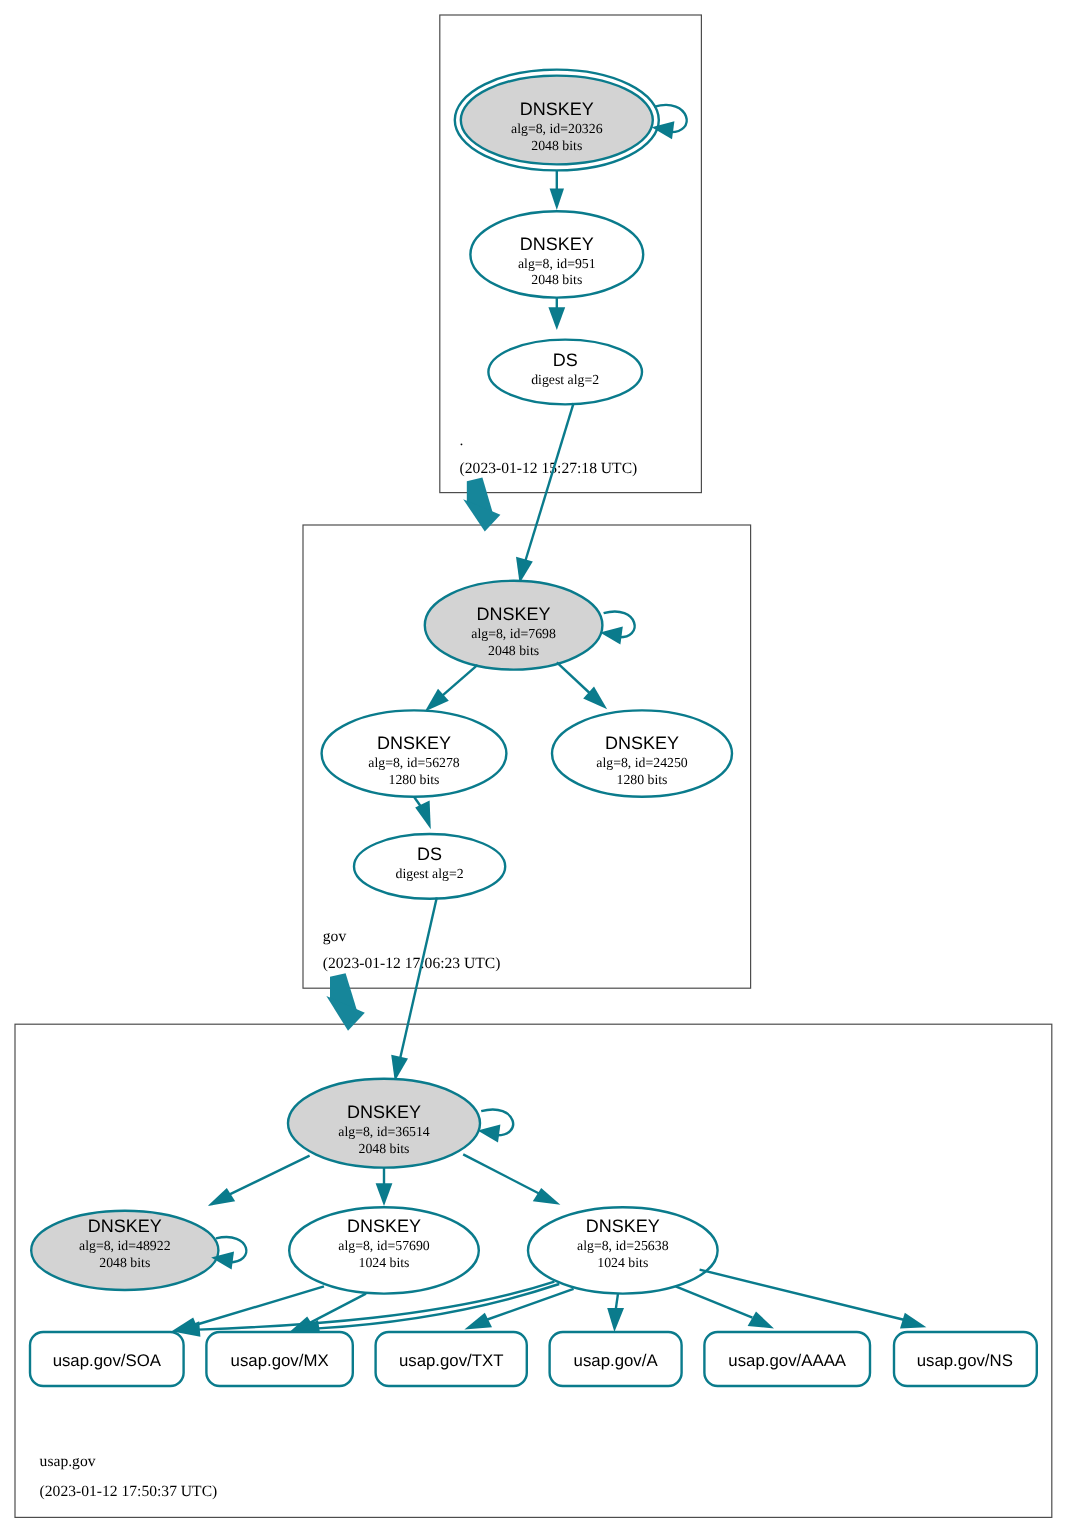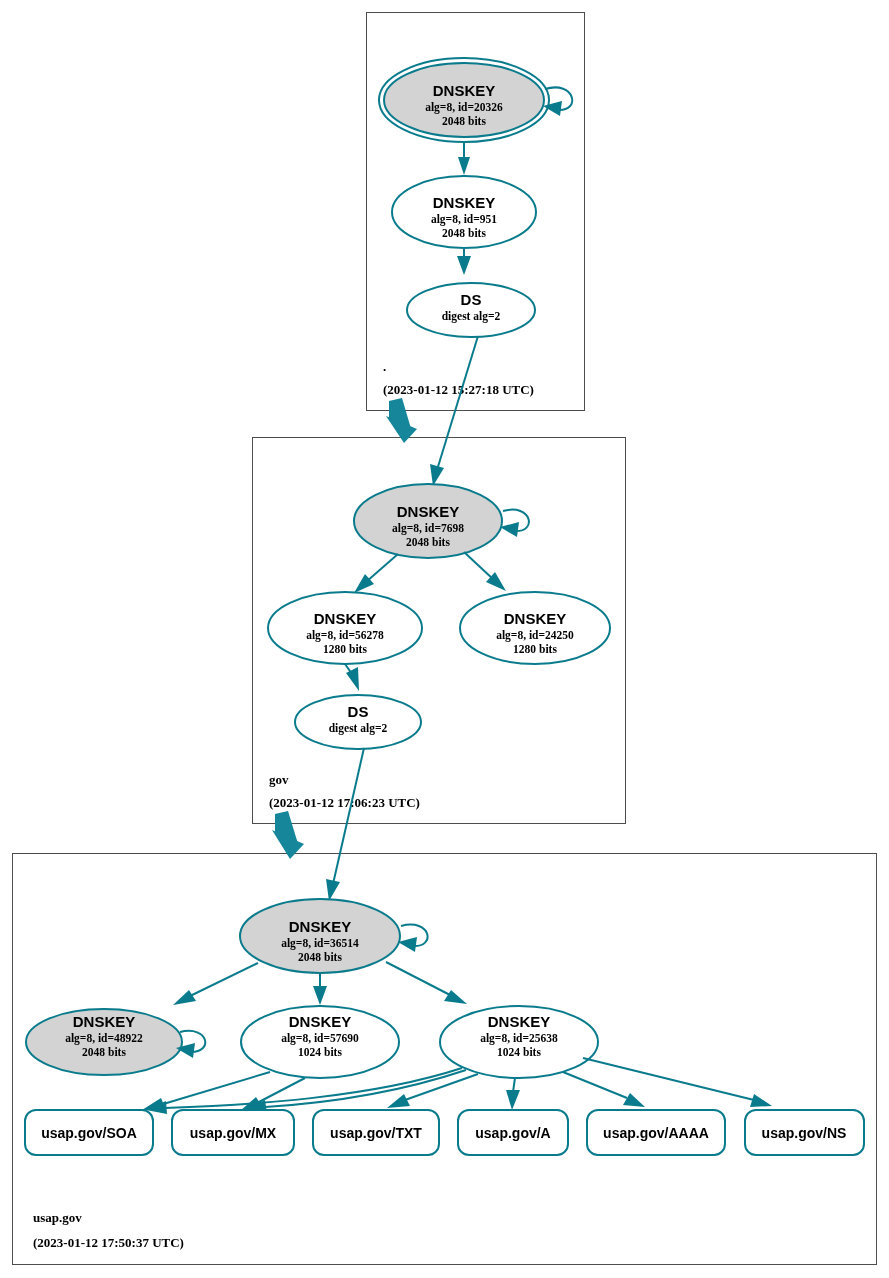--- a/index.html
+++ b/index.html
@@ -7,21 +7,20 @@
     padding: 0;
     background: #ffffff;
   }
   #page {
     position: relative;
     width: 889px;
     height: 1278px;
     background: #ffffff;
     font-family: "Liberation Sans", sans-serif;
     overflow: hidden;
-    font-weight: bold;
   }
   svg { display: block; }
 
   
   .zone-box {
     fill: none;
     stroke: #4d4d4d;
     stroke-width: 1;
   }
   

